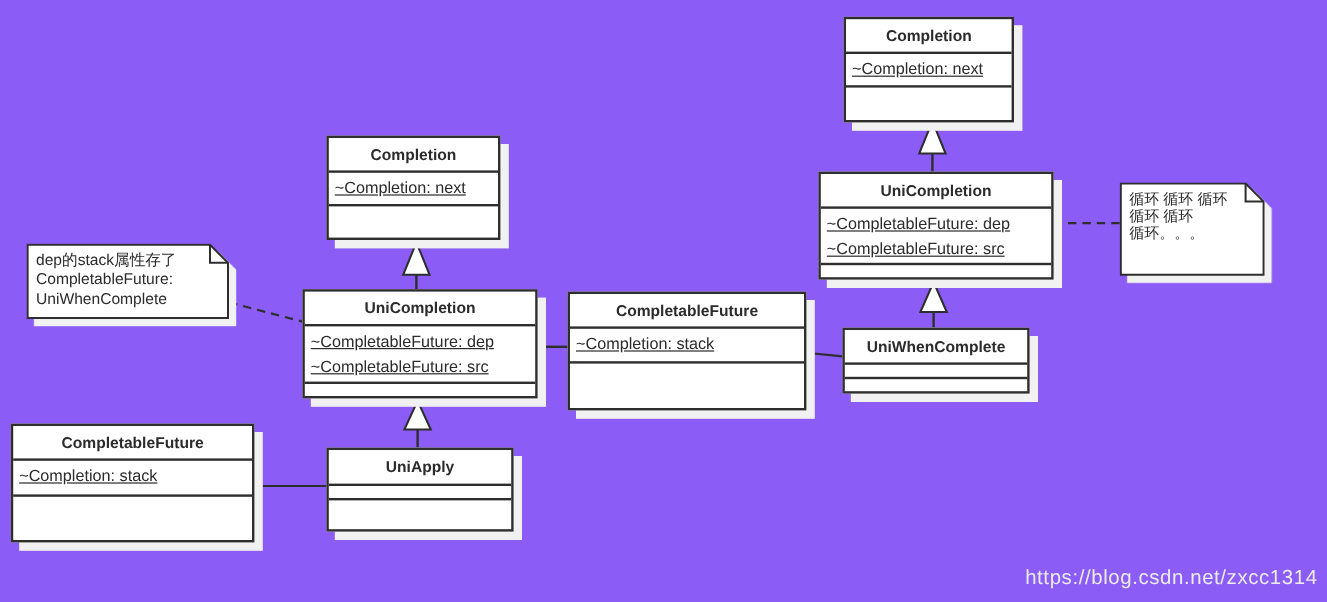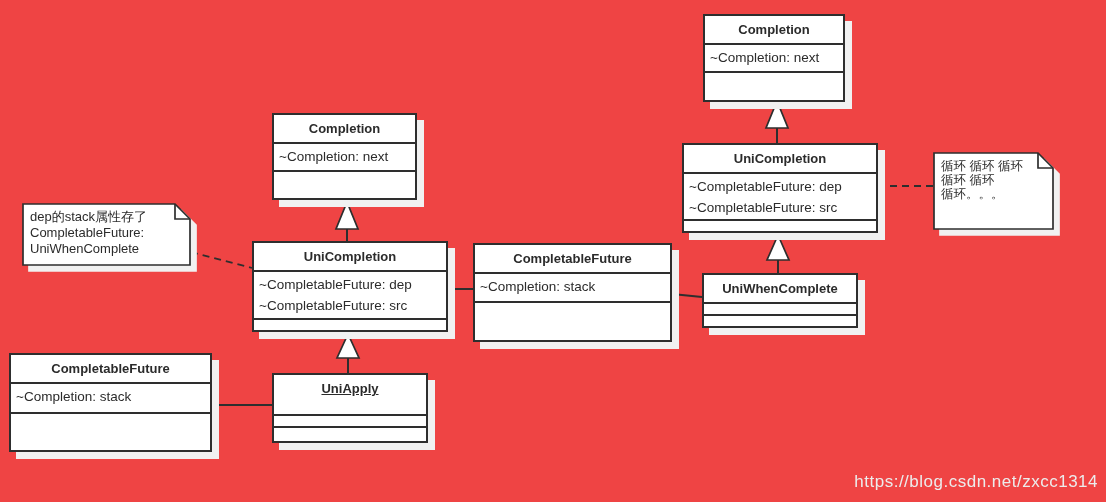--- a/index.html
+++ b/index.html
@@ -4,21 +4,21 @@
 <style>
   html, body { margin: 0; padding: 0; }
   body {
     font-family: "Liberation Sans", "DejaVu Sans", sans-serif;
     background: #ffffff;
   }
   #canvas {
     position: relative;
     width: 1106px;
     height: 502px;
-    background: #ef4444;
+    background: #8b5cf6;
     overflow: hidden;
   }
   svg.connectors {
     position: absolute;
     left: 0; top: 0;
     width: 1106px; height: 502px;
     z-index: 1;
   }
   
   .cls {
@@ -38,20 +38,21 @@
     font-size: 13px;
     white-space: nowrap;
     overflow: hidden;
   }
   .cls-sec {
     box-sizing: border-box;
     border-top: 2px solid #2e2e2e;
     padding: 2px 0 0 5px;
     font-size: 13.5px;
     overflow: hidden;
+    text-decoration: underline;
   }
   .attr {
     line-height: 21px;
     white-space: nowrap;
   }
   
   .note {
     position: absolute;
     z-index: 2;
     filter: drop-shadow(6px 6px 0 #f1f1f1);
@@ -166,21 +167,21 @@
 
   <div class="cls" style="left:9px; top:353px; width:203px; height:99px;">
     <div class="cls-title">CompletableFuture</div>
     <div class="cls-sec" style="height:30px">
       <div class="attr">~Completion: stack</div>
     </div>
     <div class="cls-sec" style="height:38px"></div>
   </div>
 
   <div class="cls" style="left:272px; top:373px; width:156px; height:70px;">
-    <div class="cls-title" style="height:39px; line-height:28px;text-decoration:underline;">UniApply</div>
+    <div class="cls-title" style="height:28px; line-height:28px;">UniApply</div>
     <div class="cls-sec" style="height:12px"></div>
     <div class="cls-sec" style="height:26px"></div>
   </div>
 
   <div class="note" style="left:22px; top:203px; width:169px; height:63px;">
     <svg width="169" height="63" viewBox="0 0 169 63">
       <path d="M1,1 L153,1 L168,16 L168,62 L1,62 Z" fill="#ffffff" stroke="#2e2e2e" stroke-width="1.7"></path>
       <path d="M153,1 L153,16 L168,16" fill="none" stroke="#2e2e2e" stroke-width="1.7"></path>
     </svg>
     <div class="note-text">

